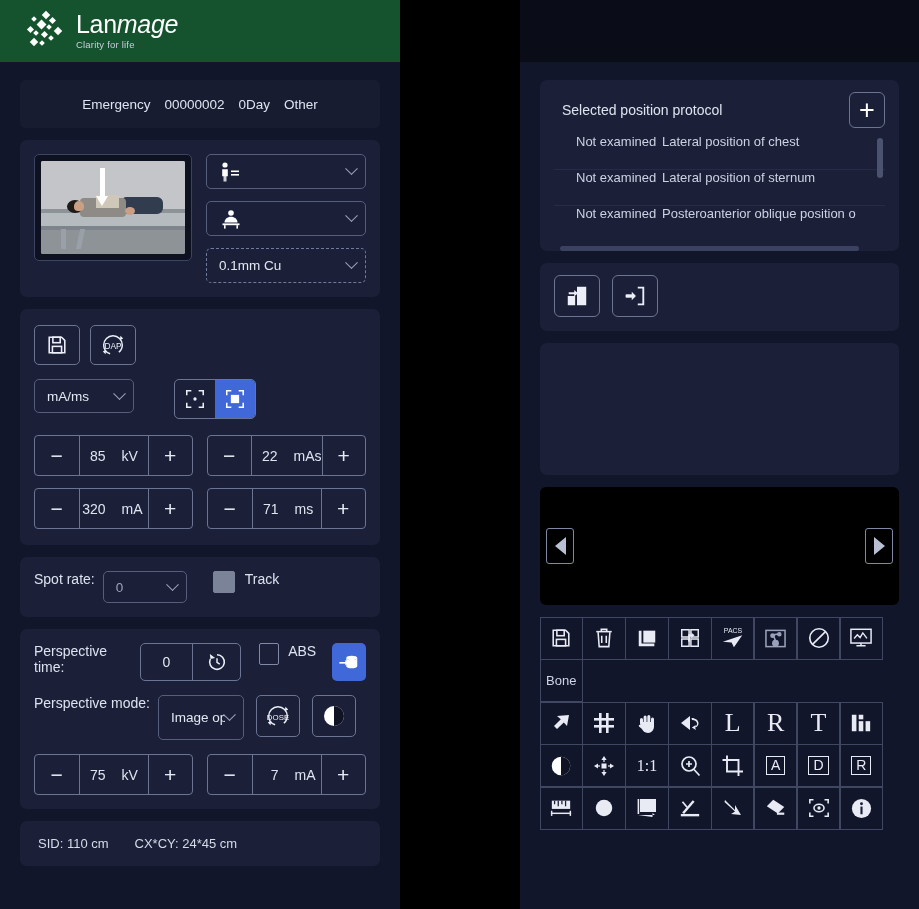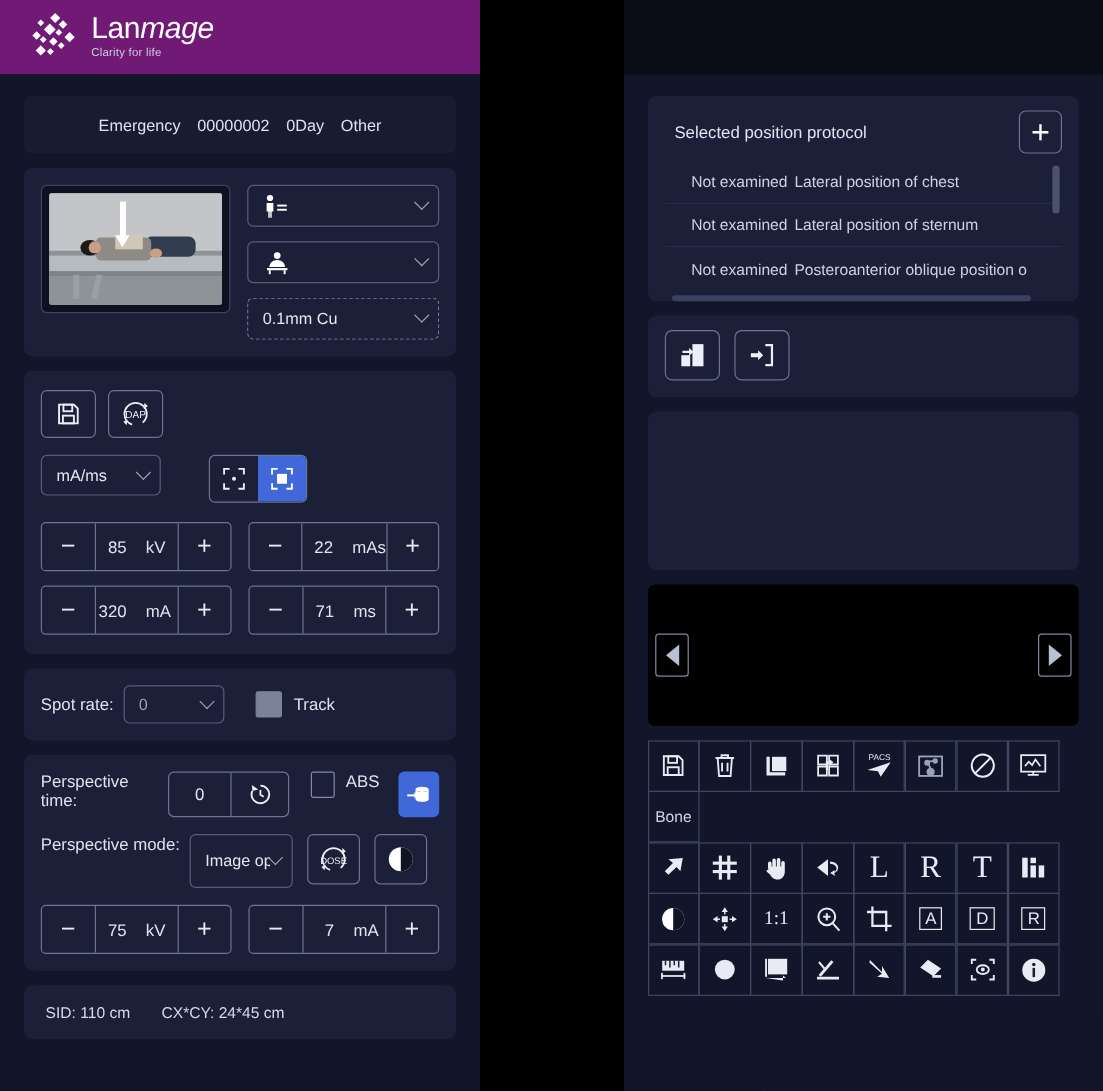--- a/index.html
+++ b/index.html
@@ -7,21 +7,21 @@
     width: 919px; height: 909px;
     background: #0a0d18;
     font-family: "Liberation Sans", sans-serif;
     overflow: hidden;
   }
   body { position: relative; }
 
   
   .header {
     position: absolute; left: 0; top: 0; width: 444px; height: 62px;
-    background: #701a75;
+    background: #14532d;
     display: flex; align-items: center; padding-left: 28px;
   }
   .logo-mark { width: 38px; height: 38px; position: relative; flex: 0 0 auto; }
   .logo-mark i {
     position: absolute; background: #fff; display: block;
     transform: rotate(45deg);
   }
   .logo-text { margin-left: 10px; line-height: 1; }
   .logo-word { font-size: 25px; color: #ffffff; letter-spacing: -0.3px; }
   .logo-word em { font-style: italic; }
@@ -121,21 +121,21 @@
   }
   .stepper .sbtn { width: 45px; display: flex; align-items: center; justify-content: center;
                    color: #e7eaf3; font-size: 21px; border-right: 1px solid #6b7490; }
   .stepper .sbtn.r { border-right: none; border-left: 1px solid #6b7490; }
   .stepper .sval { flex: 1; display: flex; align-items: center; justify-content: center; gap: 16px;
                    color: #dfe4f1; font-size: 14px; }
   .stepper .sval .num { min-width: 26px; text-align: right; }
   .stepper .sval .unit { min-width: 26px; text-align: left; color:#dfe4f1; }
 
   
-  .spot-pad { padding: 14px; display: flex; align-items: center; }
+  .spot-pad { padding: 14px; display: flex; }
   .lbl { color: #dde2f0; font-size: 14px; }
   .mini-sel { width: 84px; height: 32px; margin-left: 8px; }
   .chk { width: 22px; height: 22px; border: 1px solid #8189a6; border-radius: 2px; }
   .chk.filled { background: #7b8398; border-color: #7b8398; }
 
   
   .per-pad { padding: 14px; }
   .per-time-box { display: flex; border: 1px solid #6b7490; border-radius: 5px; overflow: hidden; height: 38px; margin-left: 10px; }
   .per-time-box .v { width: 58px; display: flex; align-items: center; justify-content: center; color: #e3e7f2; font-size: 14px; }
   .per-time-box .b { width: 54px; border-left: 1px solid #6b7490; display: flex; align-items: center; justify-content: center; }
@@ -145,21 +145,21 @@
   
   .sid-pad { padding: 15px 18px; display: flex; gap: 26px; color: #d6dbea; font-size: 13px; }
 
   
   .proto-panel { padding: 12px 14px 0 14px; }
   .proto-head { display: flex; align-items: center; justify-content: space-between; margin-bottom: 6px; }
   .proto-title { color: #dfe3ef; font-size: 14px; padding-left: 8px; }
   .plus-btn { width: 36px; height: 36px; border: 1px solid #6b7490; border-radius: 6px;
               display: flex; align-items: center; justify-content: center; color: #fff; font-size: 27px; line-height: 1; }
   .proto-list { position: relative; height: 108px; overflow: hidden; }
-  .proto-row { display: flex; height: 36px; align-items: center; border-bottom: 1px solid #262c47; }
+  .proto-row { display: flex; height: 36px; align-items: flex-start; border-bottom: 1px solid #262c47; }
   .proto-row .st { width: 108px; padding-left: 22px; color: #ccd2e4; font-size: 13px; }
   .proto-row .nm { flex: 1; color: #ccd2e4; font-size: 13px; white-space: nowrap; overflow: hidden; padding-right: 6px; }
   .vscroll { position: absolute; right: 2px; top: 4px; width: 6px; height: 40px; background: #4a5270; border-radius: 3px; }
   .hscroll { height: 5px; background: #3b4261; border-radius: 3px; margin: 4px 26px 0 6px; }
 
   .io-row { padding: 12px 14px 14px 14px; display: flex; gap: 12px; }
   .io-btn { width: 46px; height: 42px; border: 1px solid #6b7490; border-radius: 6px;
             display: flex; align-items: center; justify-content: center; }
 
   .blank-panel { height: 132px; }

